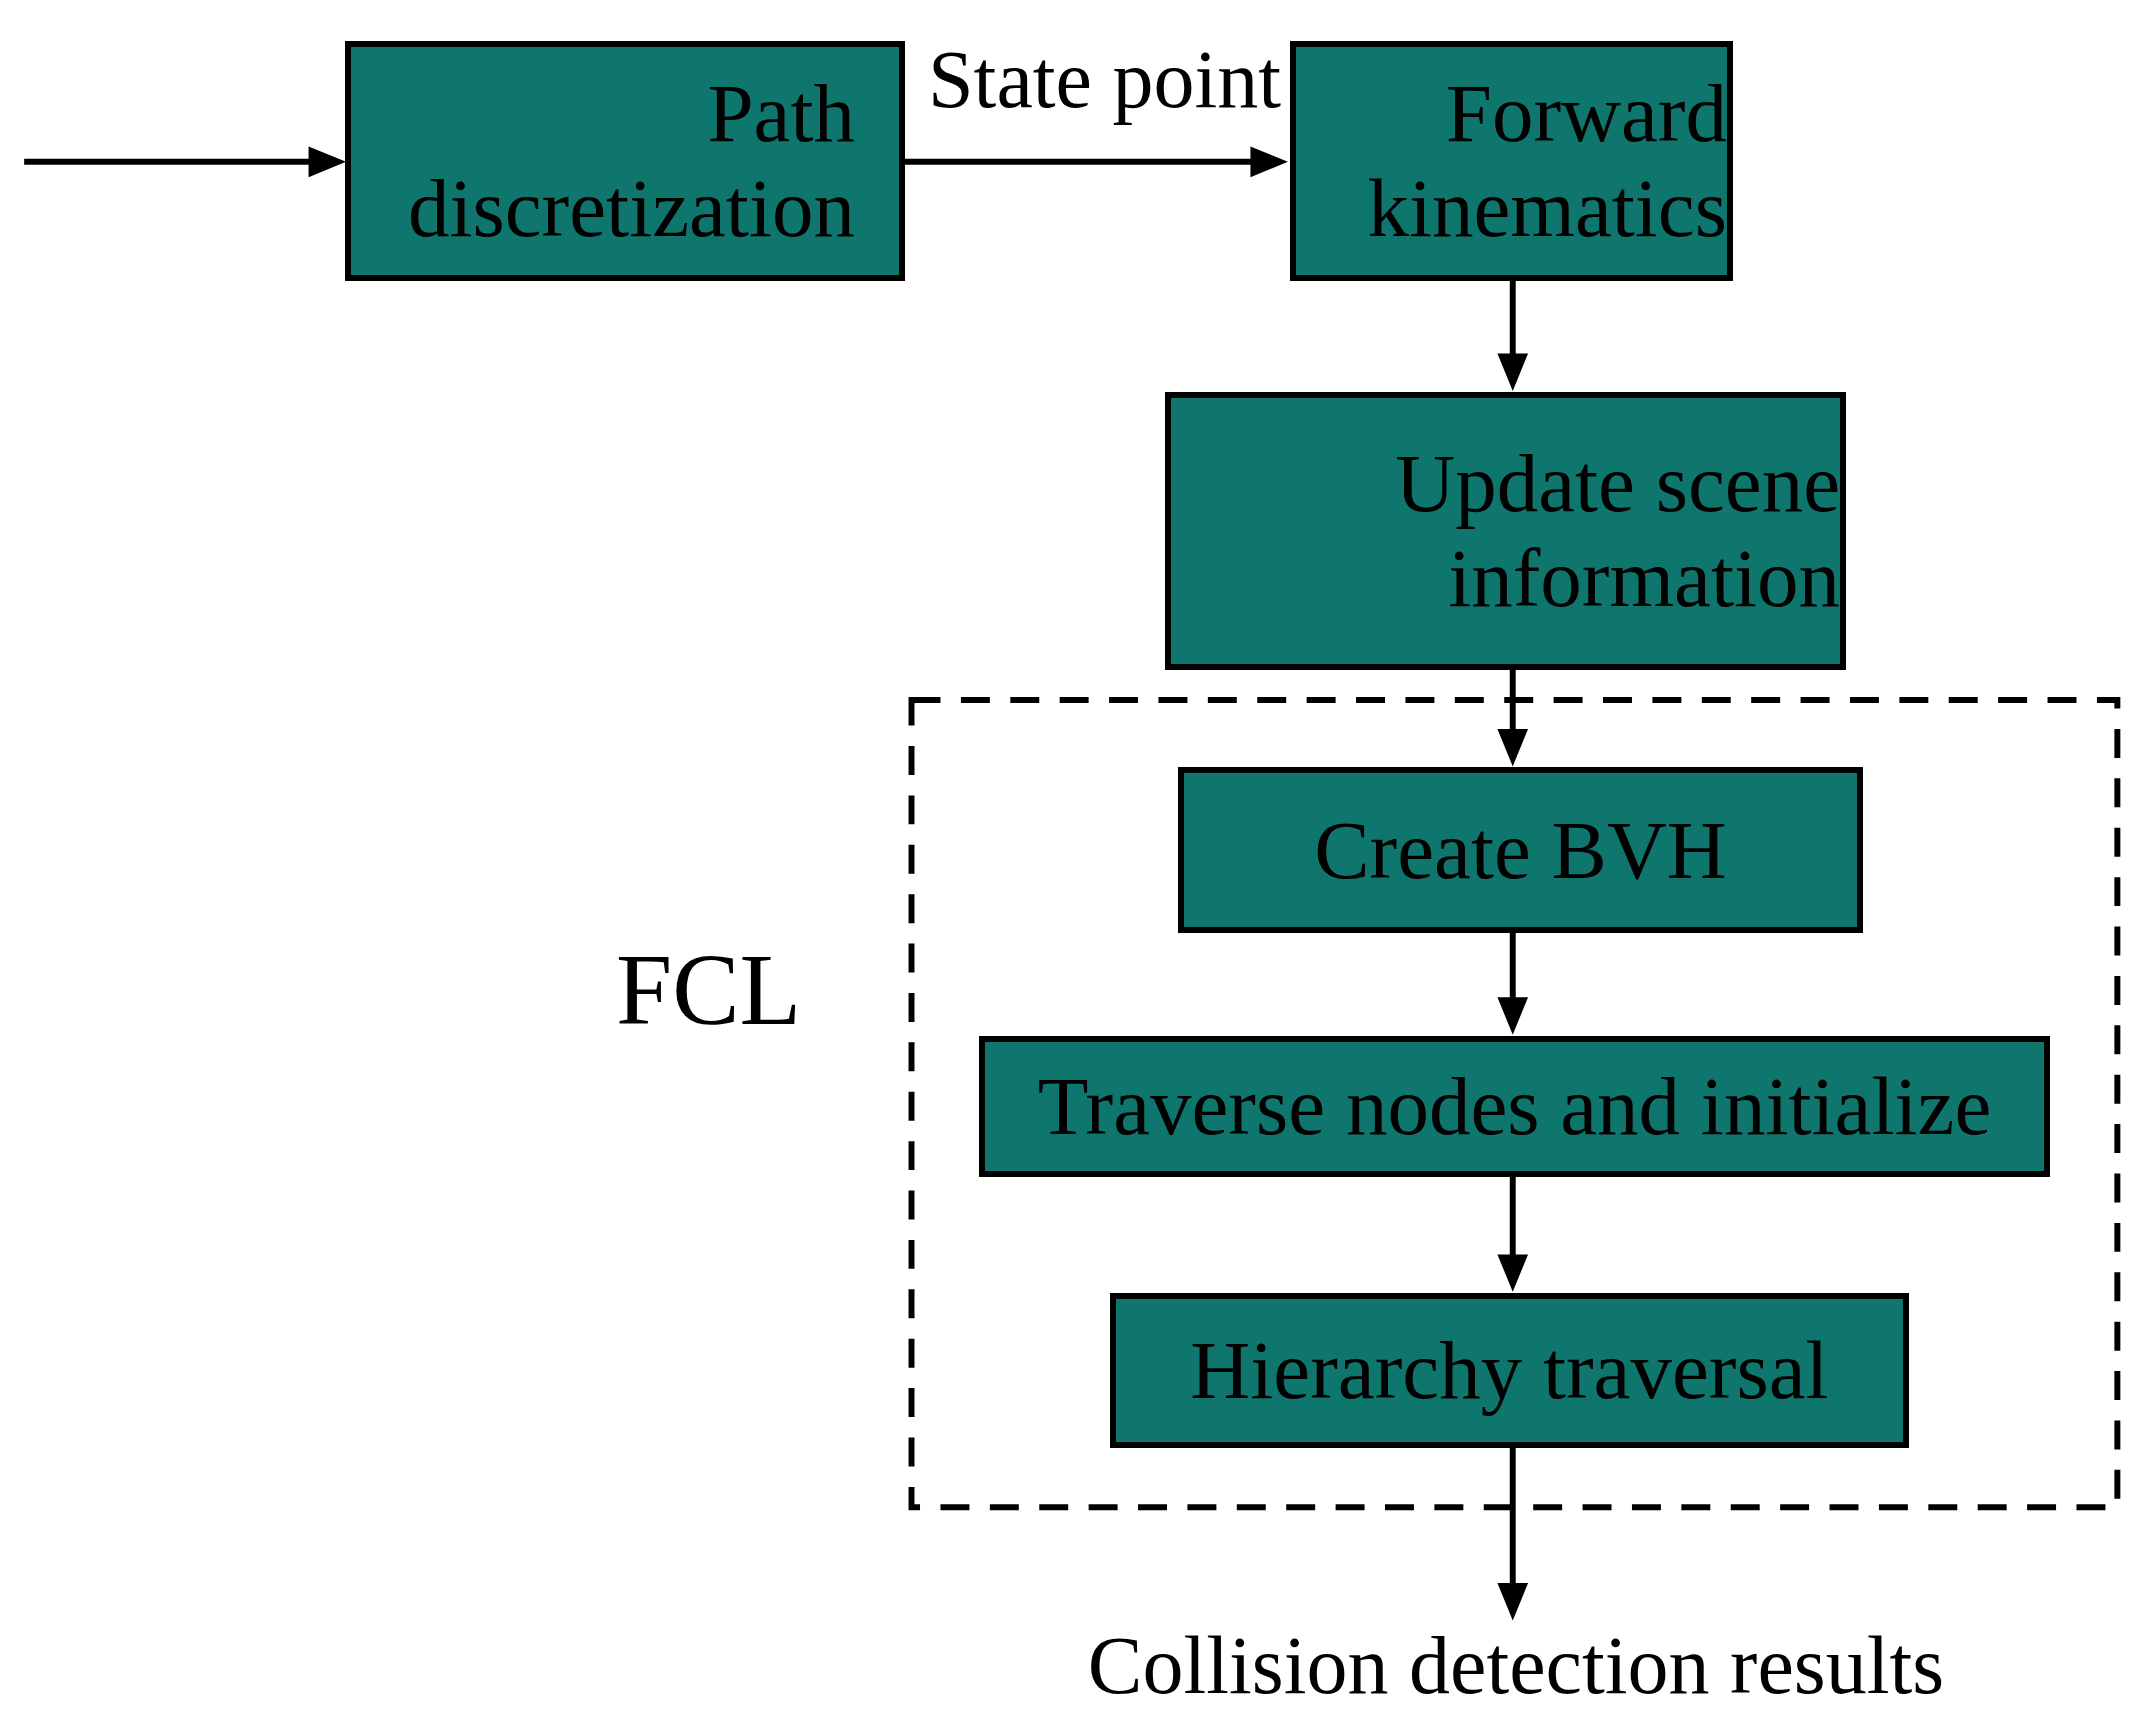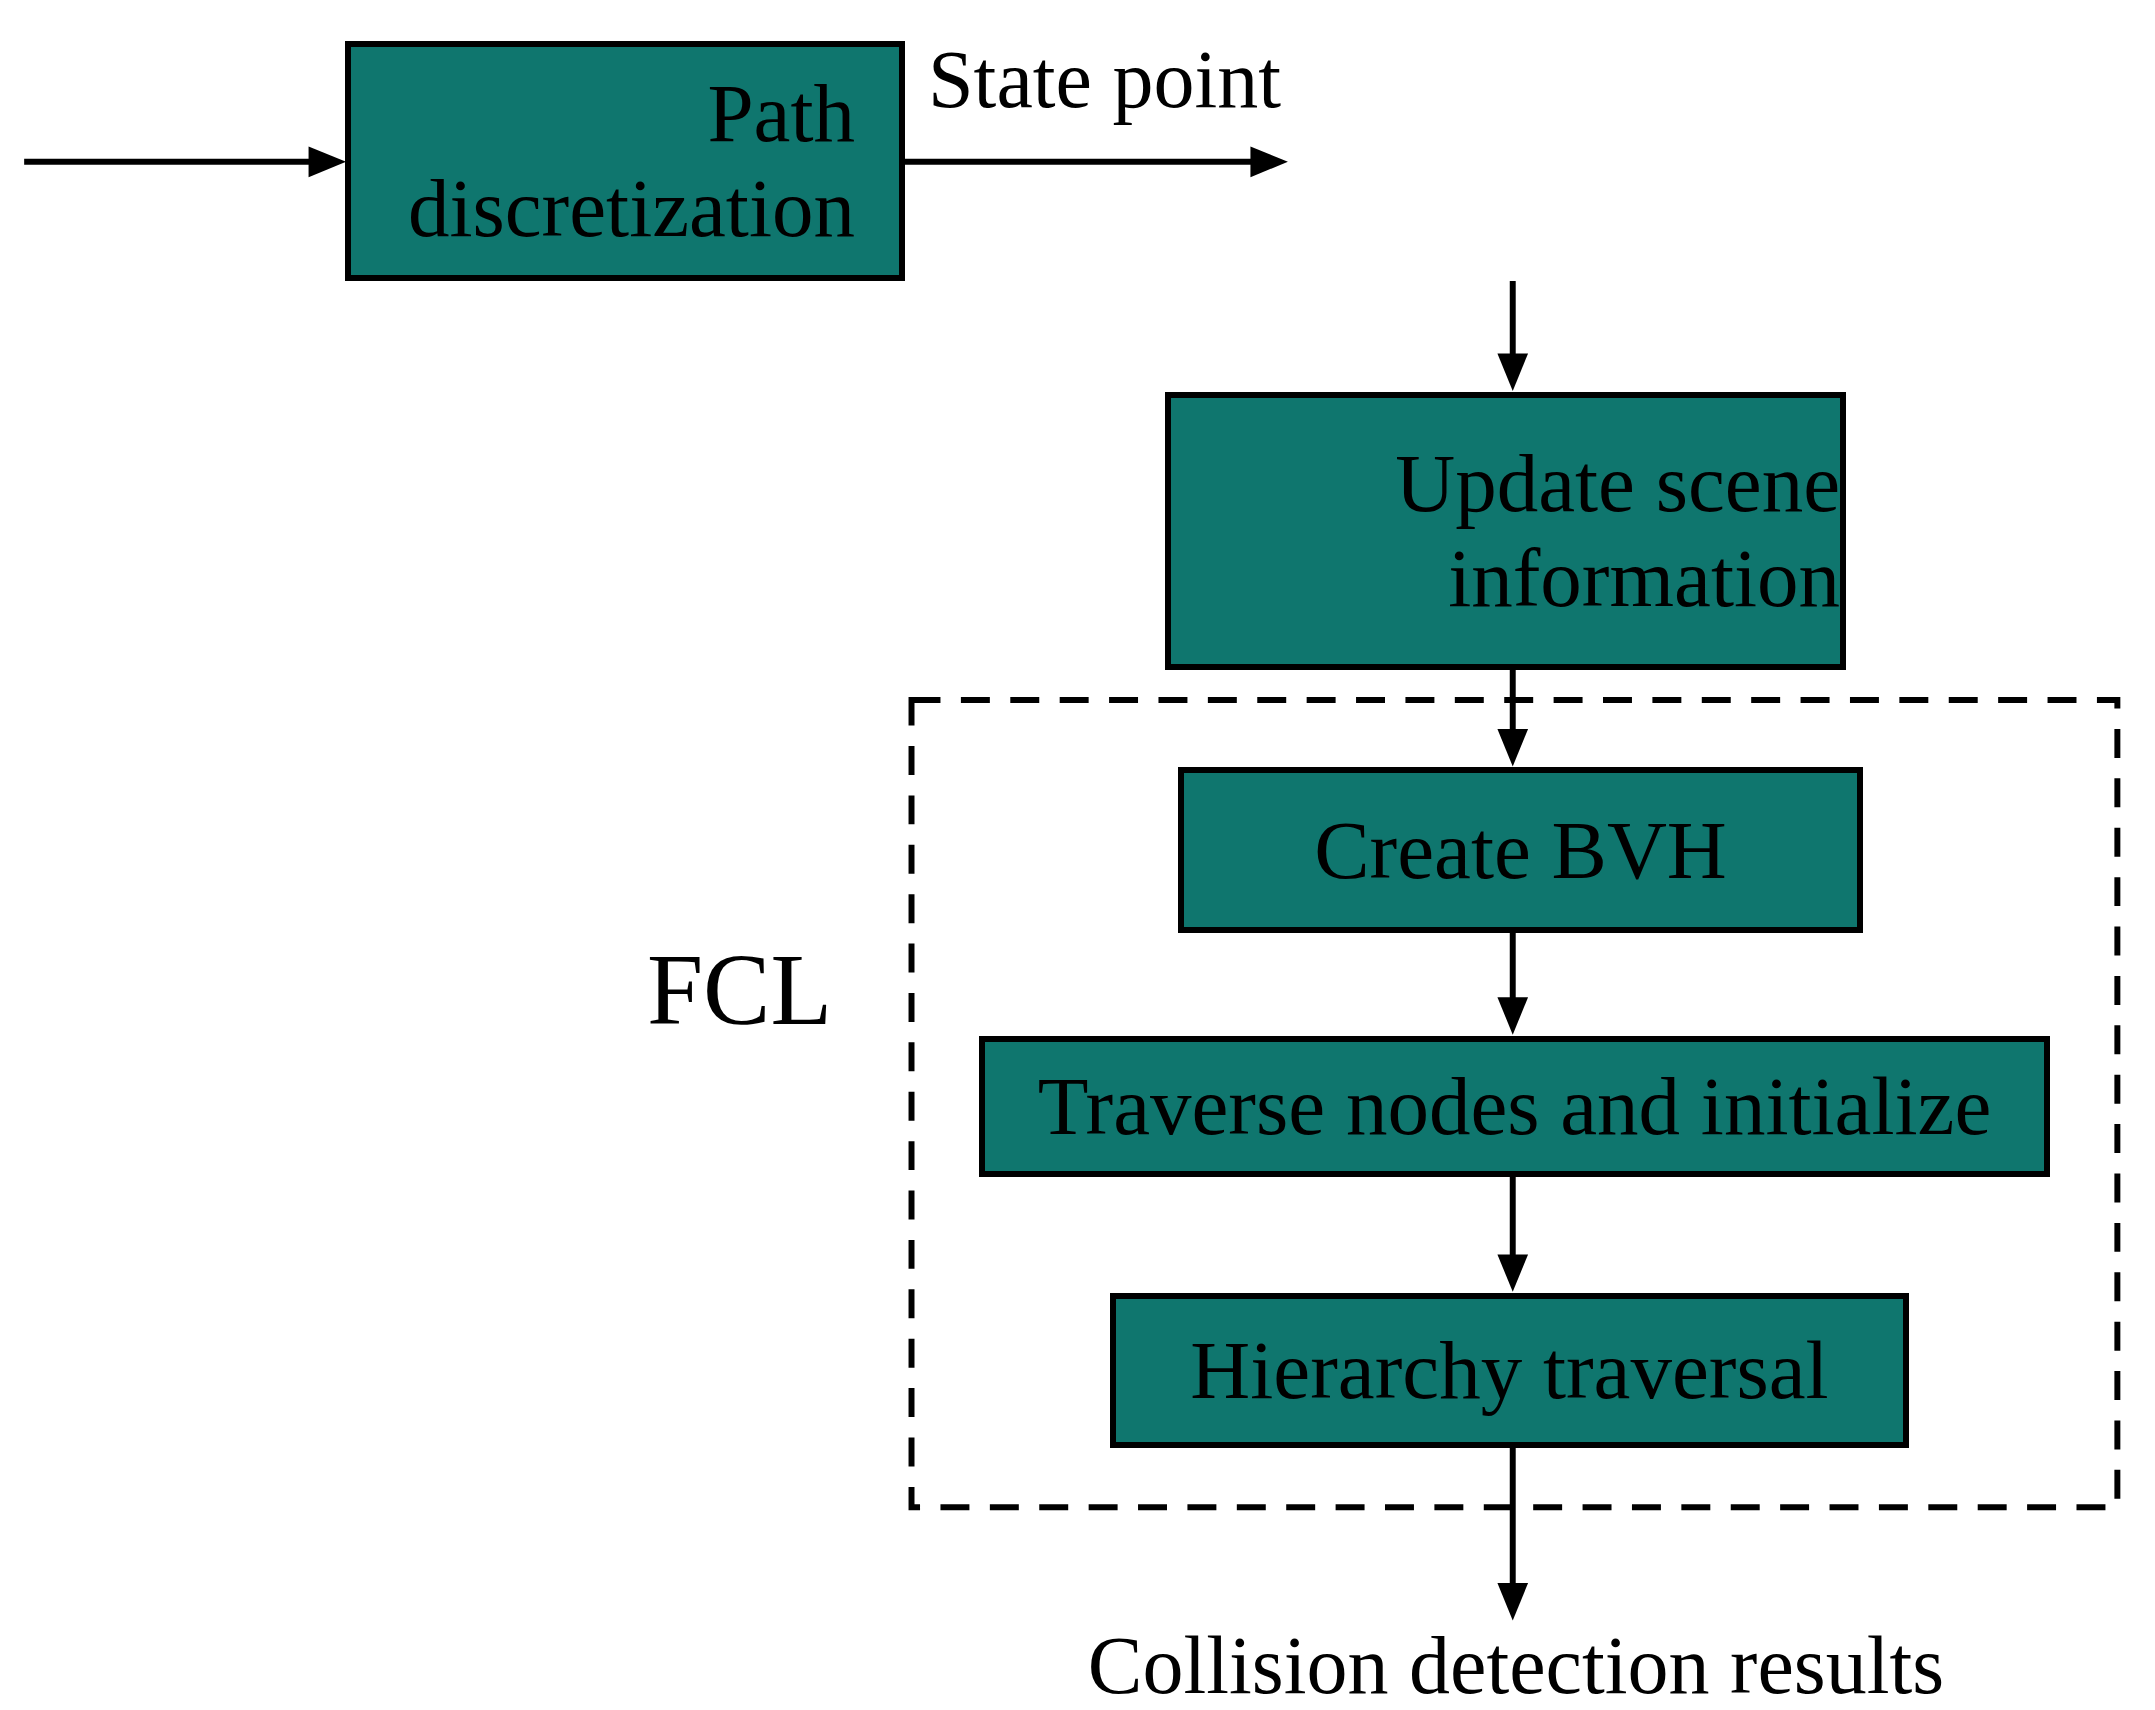--- a/index.html
+++ b/index.html
@@ -67,21 +67,21 @@
   .label {
     position: absolute;
     font-size: 82px;
     line-height: 1.12;
     white-space: nowrap;
     z-index: 1;
   }
   #label-a-path      { left: 60px;   top: 44px;   width: 273px;  text-align: center; }
   #label-state-point { left: 928px; top: 34px;   width: 341px;  text-align: center; }
   #label-robot-pose  { left: 1550px; top: 296px;  width: 426px;  text-align: left; }
-  #label-fcl         { left: 603px;  top: 934px; width: 273px;  text-align: center; font-size: 101px; }
+  #label-fcl         { left: 616px;  top: 934px; width: 273px;  font-size: 101px; }
   #label-output      { left: 1086px; top: 1620px; width: 860px; text-align: center; }
 </style>
 </head>
 <body>
 
 <div class="canvas">
 
   <svg class="links" viewBox="0 0 2531 2008" xmlns="http://www.w3.org/2000/svg">
 
     <rect class="group-rect" x="1070" y="822" width="1416" height="948"></rect>
@@ -113,20 +113,23 @@
 
 
   <div class="label" id="label-fcl">FCL</div>
 
   <div class="label" id="label-output">Collision detection results</div>
 
   <div class="node" id="node-path-discretization">
     <span class="node-text narrow">Path discretization</span>
   </div>
 
+  <div class="node" id="node-forward-kinematics">
+    <span class="node-text">Forward kinematics</span>
+  </div>
 
   <div class="node" id="node-update-scene">
     <span class="node-text">Update scene information</span>
   </div>
 
   <div class="node" id="node-create-bvh">
     <span class="node-text">Create BVH</span>
   </div>
 
   <div class="node" id="node-traverse-nodes">

